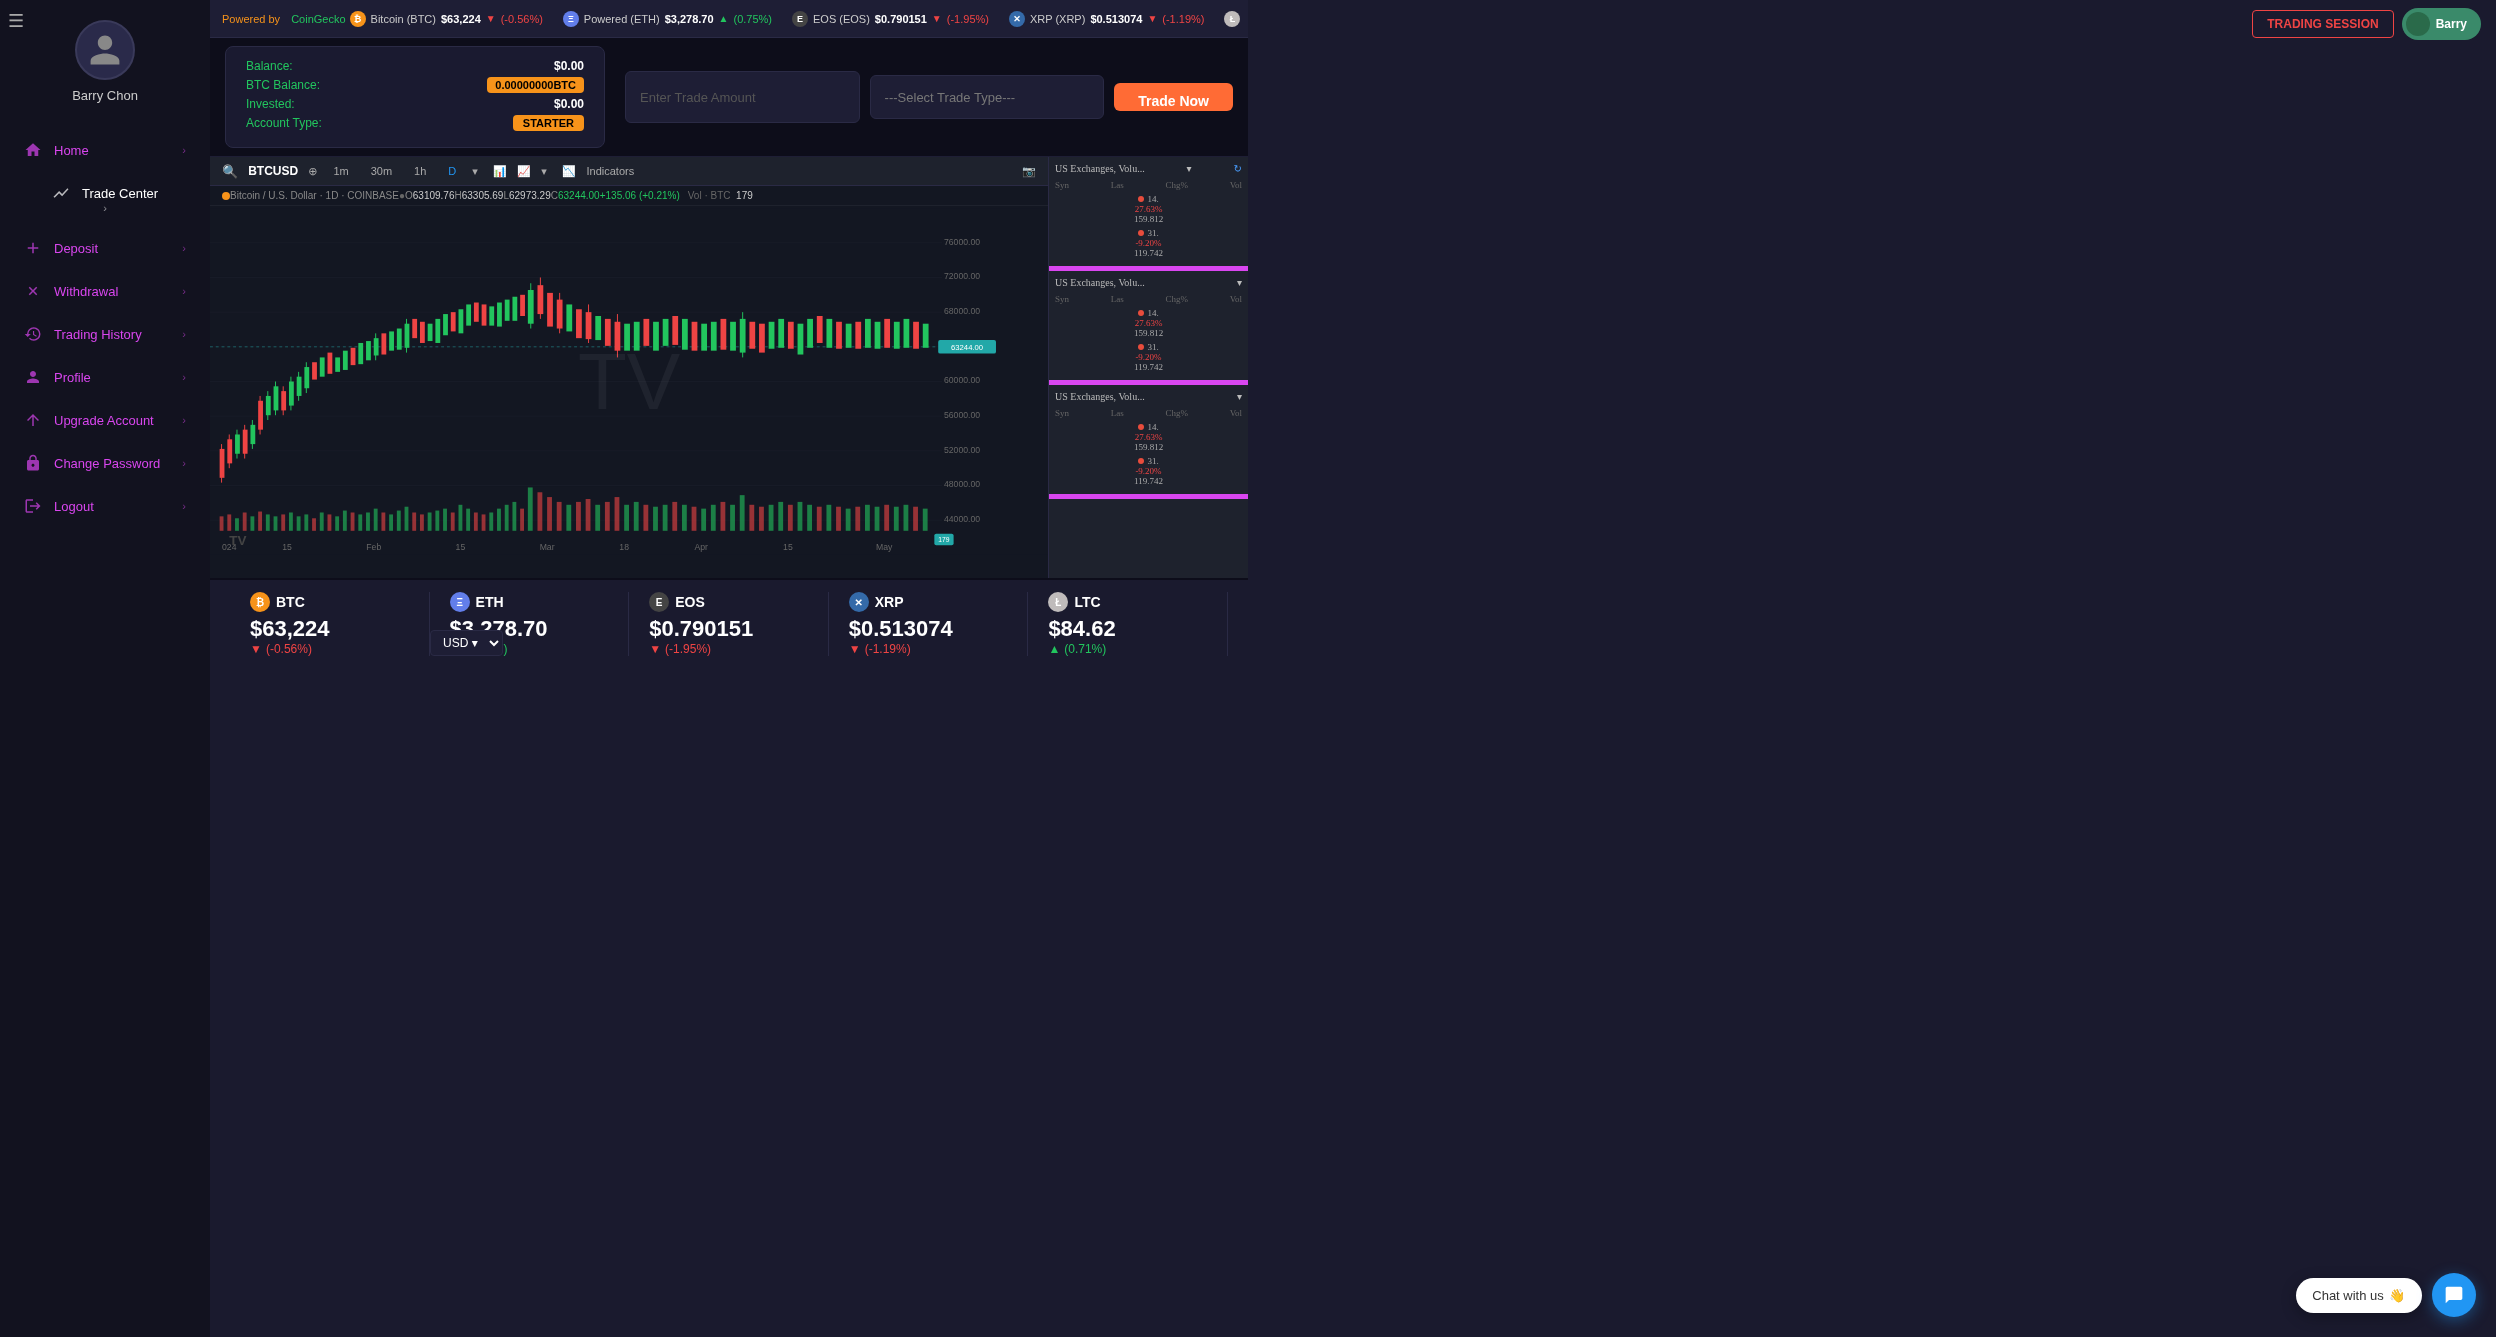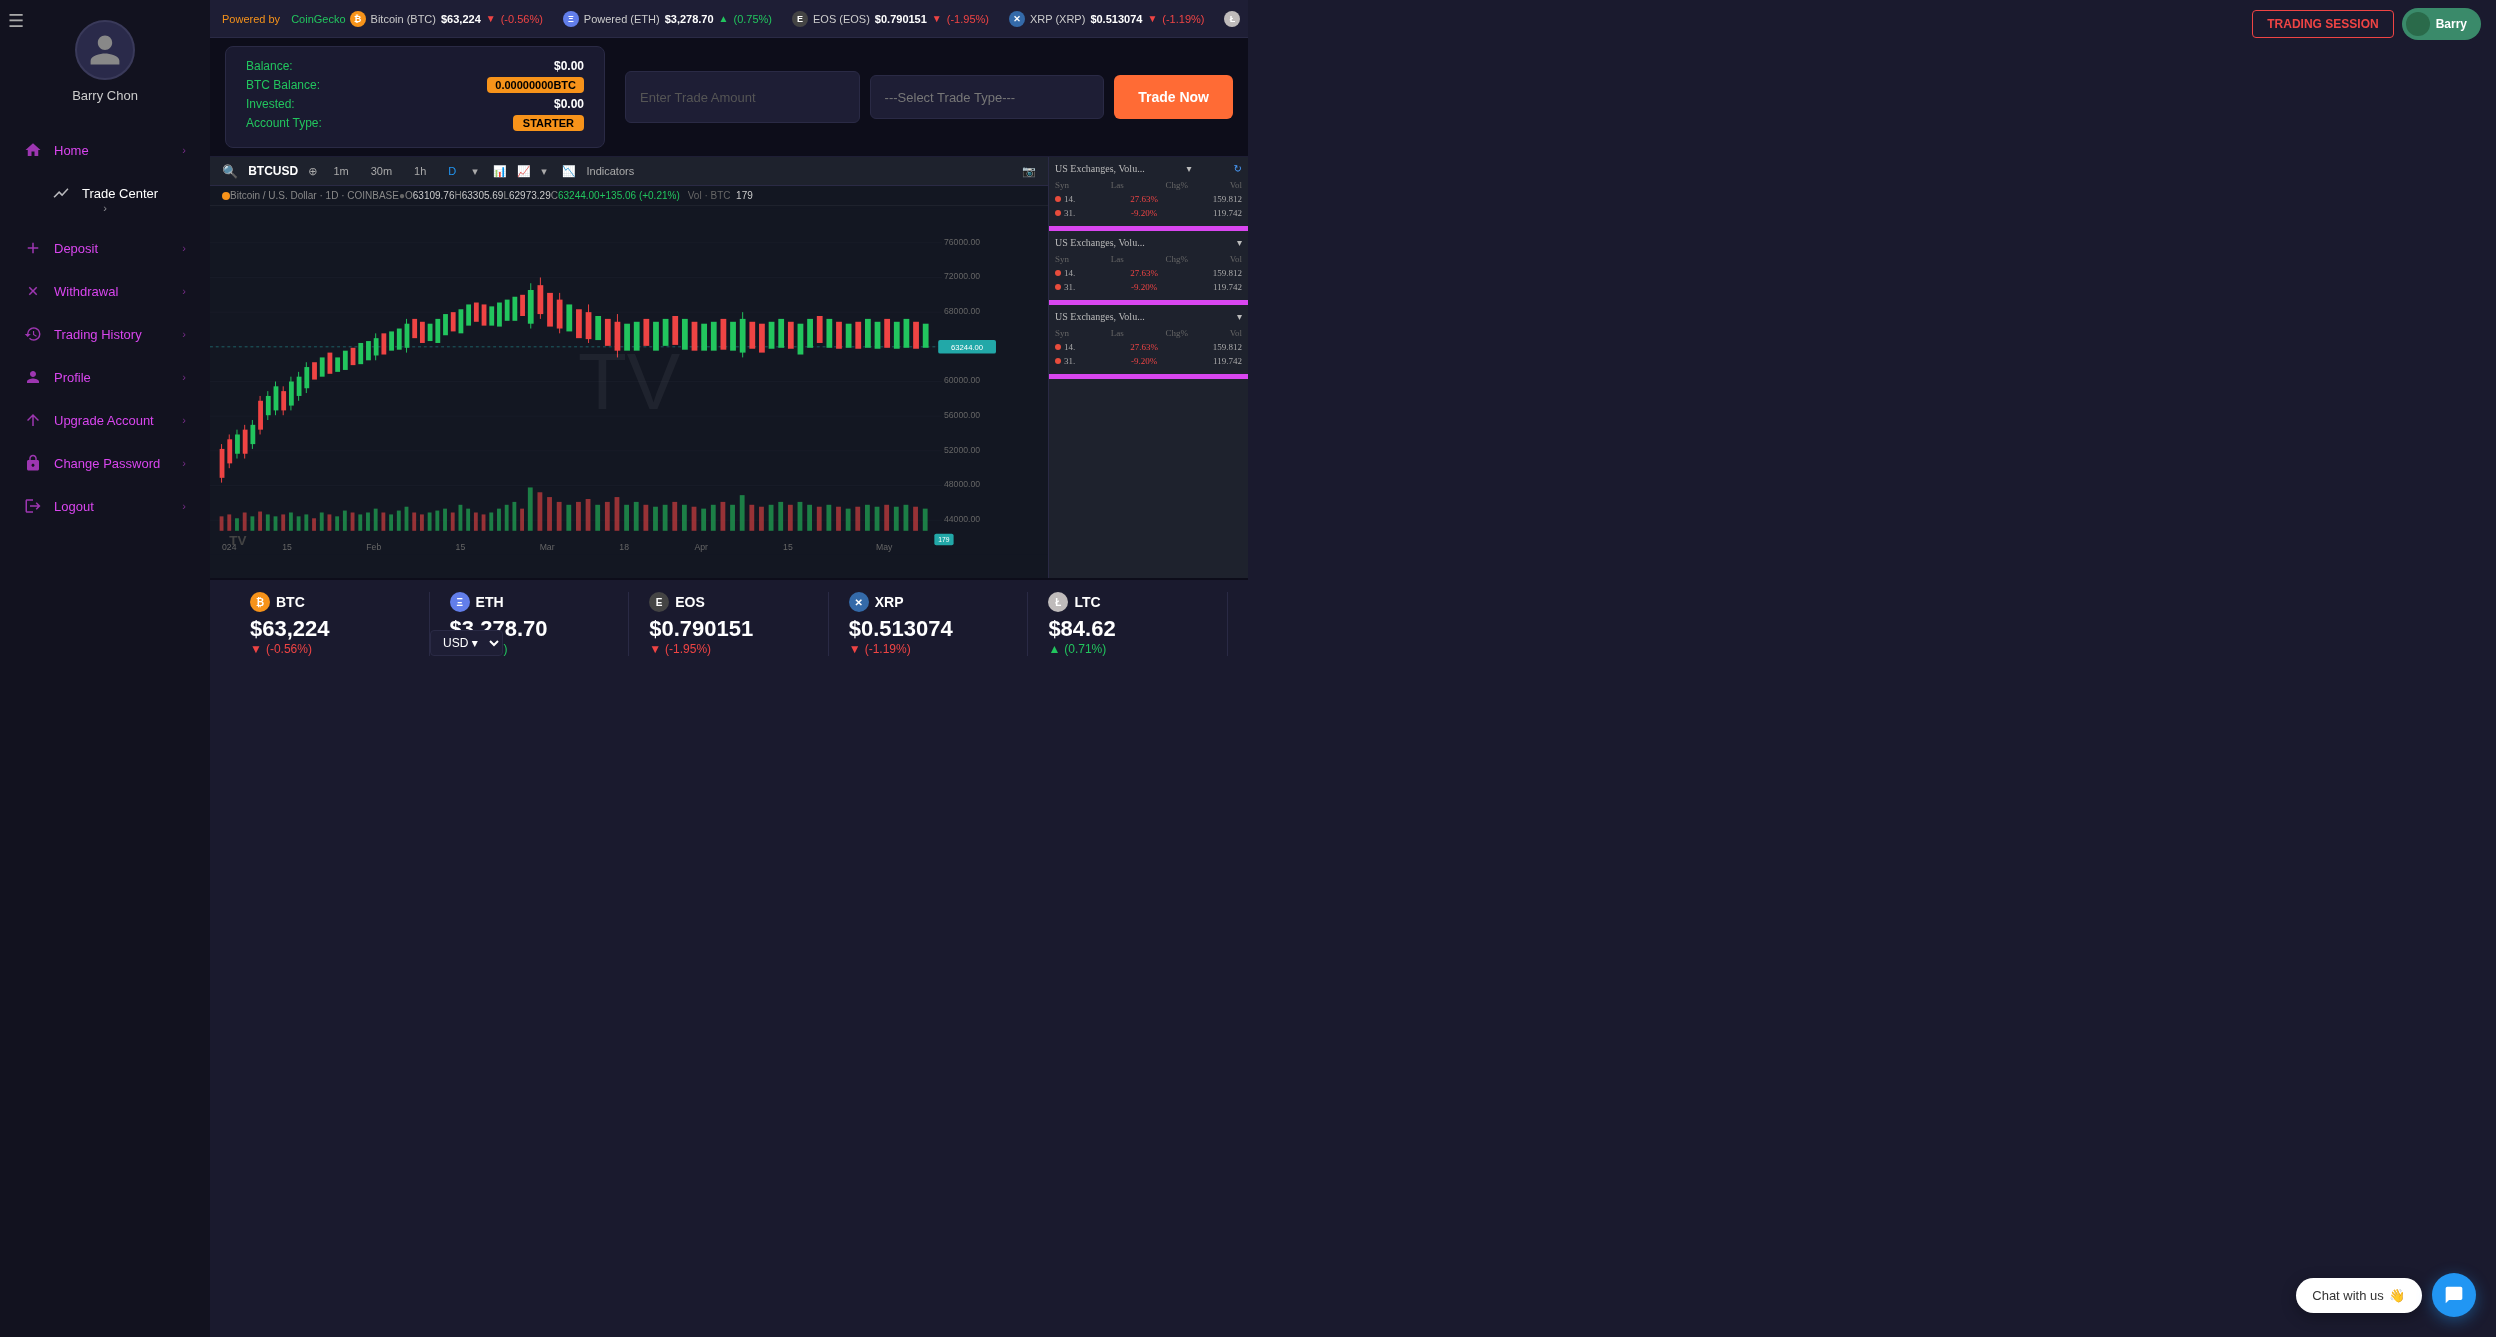--- a/index.html
+++ b/index.html
@@ -157,21 +157,21 @@
     }
     .trade-now-btn {
       background: #ff6b35;
       color: #fff;
       border: none;
       border-radius: 6px;
       padding: 10px 24px;
       font-size: 14px;
       font-weight: 700;
       cursor: pointer;
-      height: 44px;
+      height: 28px;
       white-space: nowrap;
     }
 
     
     .user-badge-top {
       position: fixed;
       top: 8px;
       right: 15px;
       display: flex;
       align-items: center;
@@ -284,20 +284,21 @@
       font-size: 9px;
       padding: 2px 0;
     }
     .exchange-row {
       display: flex;
       align-items: center;
       justify-content: space-between;
       padding: 2px 0;
       font-size: 9px;
       color: #aaa;
+      flex-direction: column;
     }
     .exch-dot { width: 6px; height: 6px; border-radius: 50%; background: #e74c3c; display: inline-block; margin-right: 3px; }
     .exch-num { color: #aaa; }
     .exch-chg-neg { color: #ef4444; }
     .exch-vol { color: #aaa; }
 
     
     .bottom-ticker {
       background: #1a1a2e;
       border-top: 2px solid #0d0d1a;

